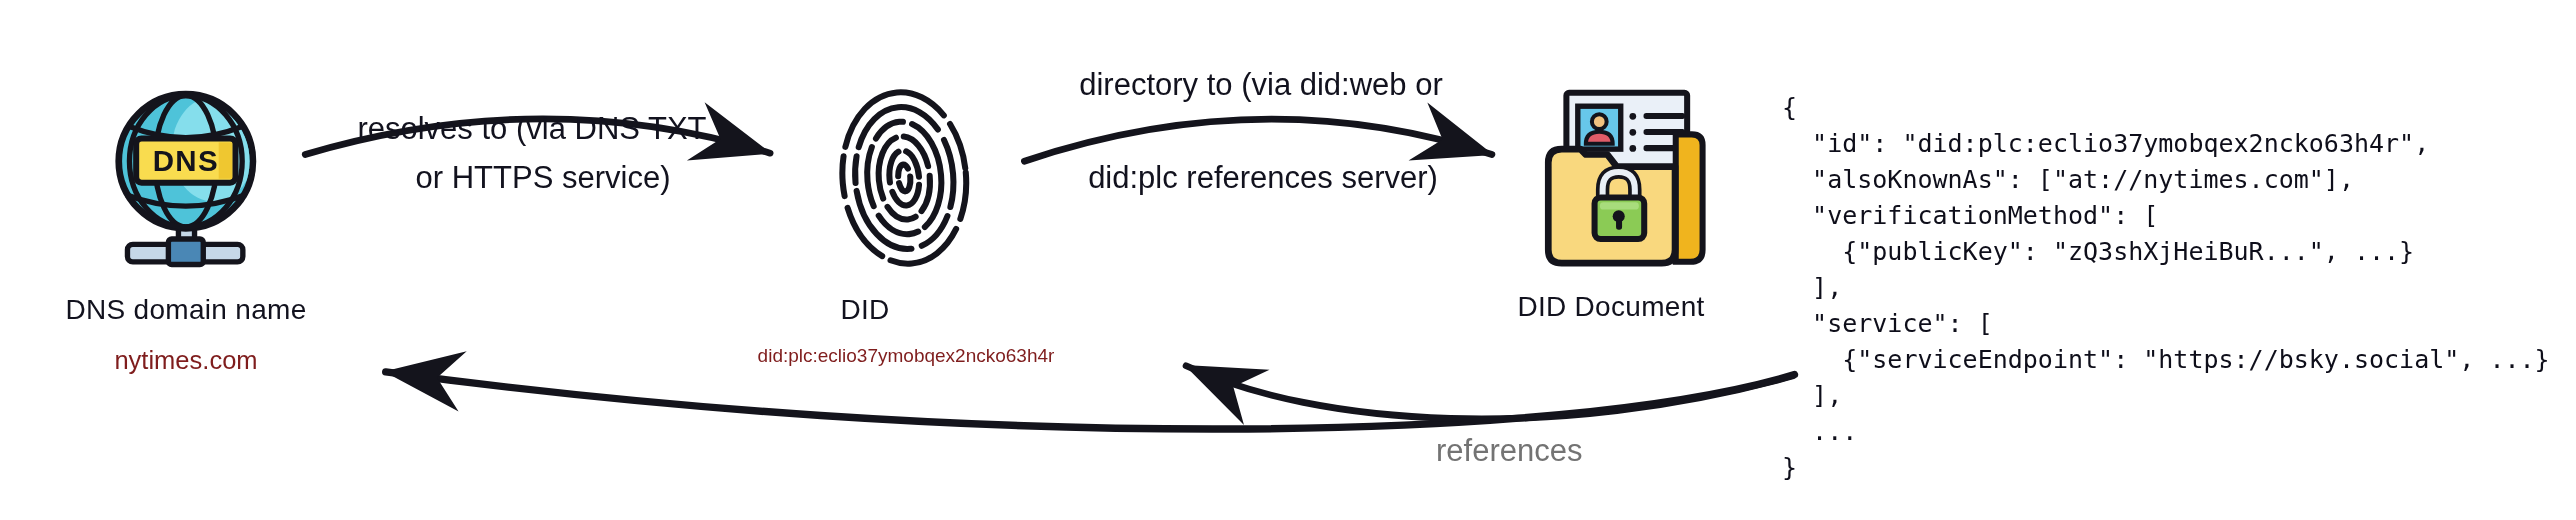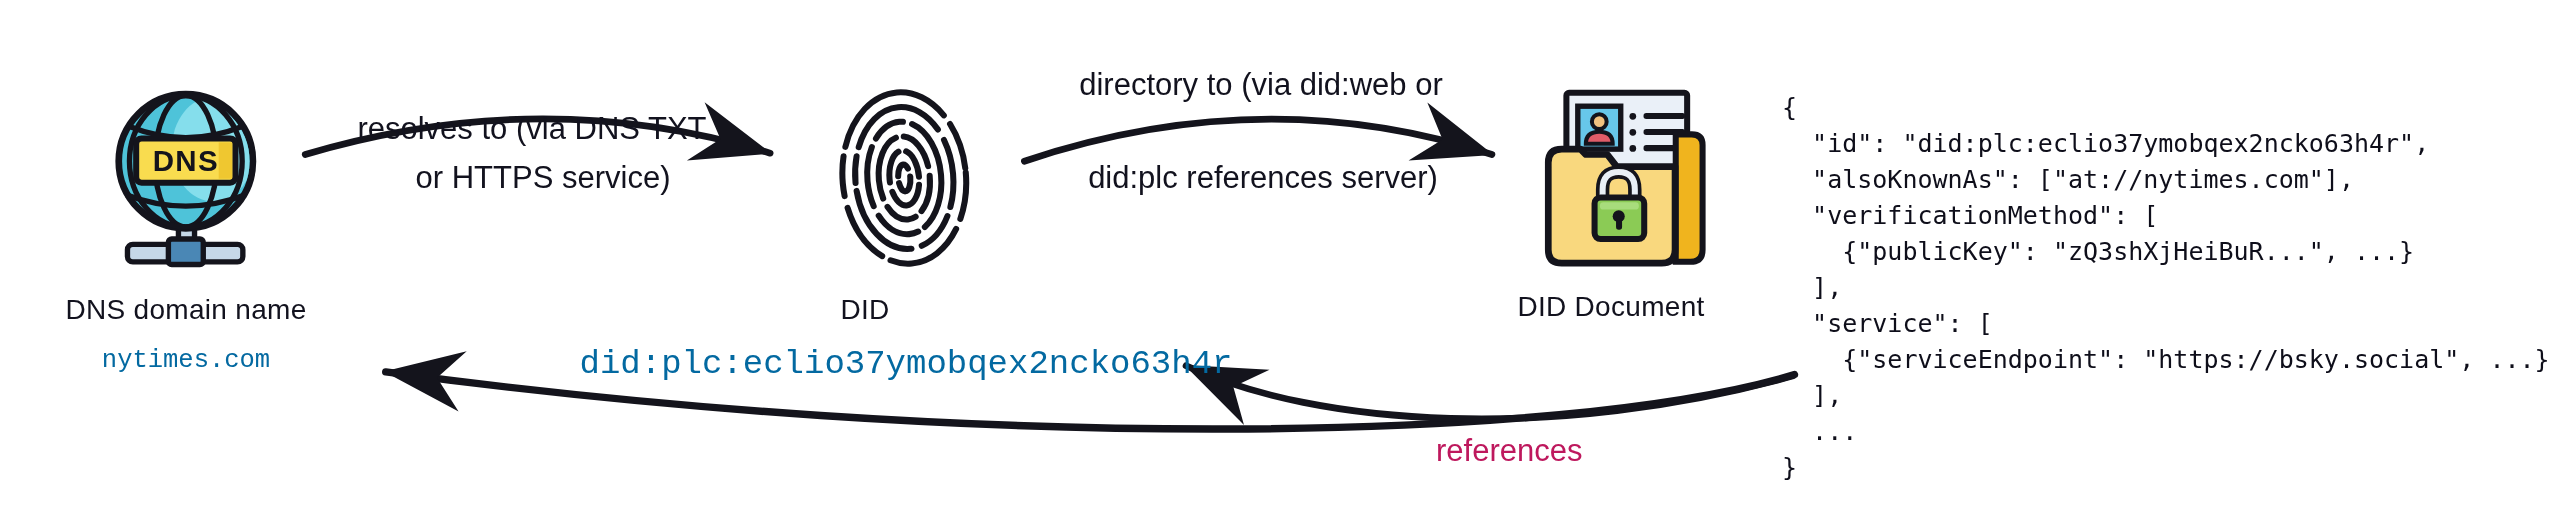--- a/index.html
+++ b/index.html
@@ -6,29 +6,29 @@
   #canvas{
     position:relative;width:2576px;height:521px;background:#ffffff;
     font-family:"Liberation Sans",sans-serif;overflow:hidden;
   }
   svg.layer{position:absolute;left:0;top:0;}
   .caption{
     position:absolute;transform:translateX(-50%);white-space:nowrap;
     font-size:28px;color:#12121e;letter-spacing:0.3px;
   }
   .mono{
-    font-family:Liberation Mono, monospace;
-    color:#0369a1;
+    font-family:Liberation Sans, sans-serif;
+    color:#7f1d1d;
   }
-  .node-value{position:absolute;transform:translateX(-50%);white-space:nowrap;font-size:34px;}
+  .node-value{position:absolute;transform:translateX(-50%);white-space:nowrap;font-size:19px;}
   .edge-label{
     position:absolute;transform:translateX(-50%);white-space:nowrap;
     font-size:31px;color:#12121e;
   }
-  .ref-label{position:absolute;font-size:31px;color:#be185d;white-space:nowrap;}
+  .ref-label{position:absolute;font-size:31px;color:#737373;white-space:nowrap;}
   #json-block{
     position:absolute;left:1782px;top:90px;margin:0;
     font-family:"DejaVu Sans Mono","Liberation Mono",monospace;
     font-size:25px;line-height:36px;color:#0e0e1a;white-space:pre;
   }
 </style>
 </head>
 <body>
 
 <div id="canvas">

